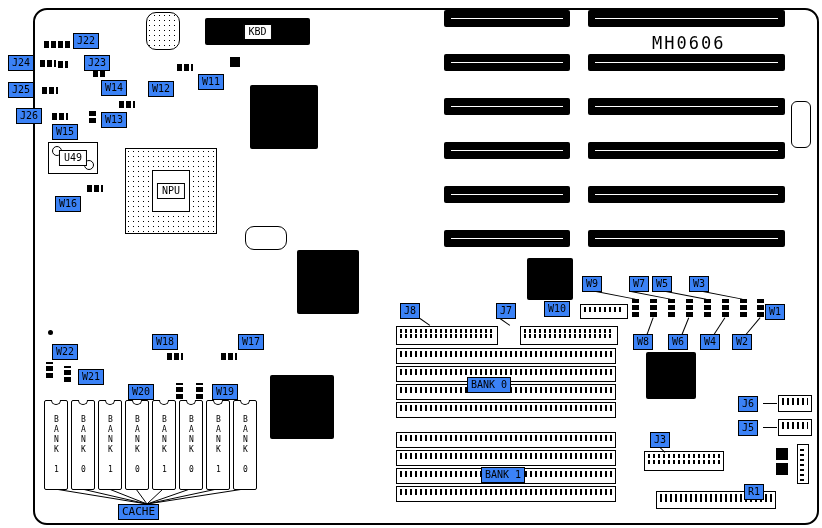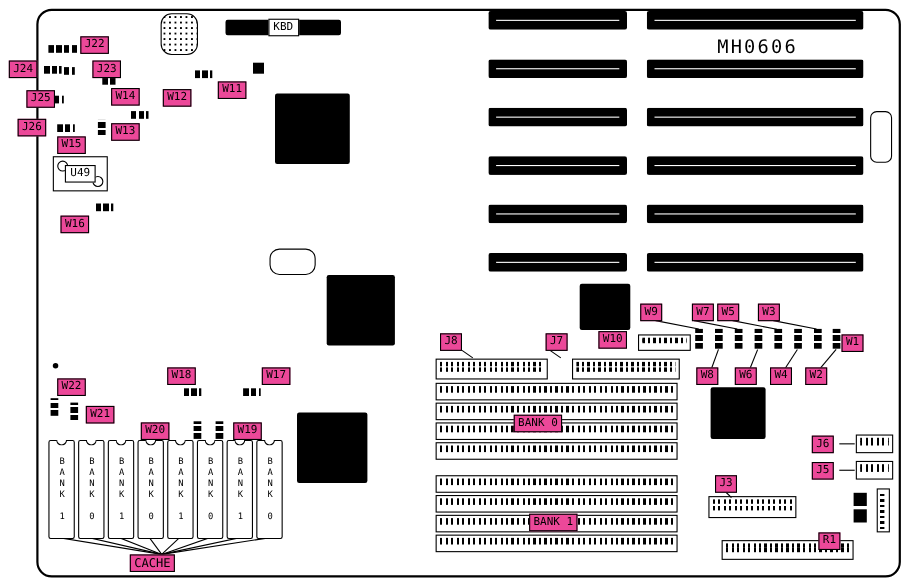--- a/index.html
+++ b/index.html
@@ -1,19 +1,19 @@
 <!DOCTYPE html>
 <html><head>
 <meta charset="utf-8">
 <style>
   html,body{margin:0;padding:0;background:#fff}
   .stage{position:relative;width:822px;height:528px;background:#fff;color:#000;
          font-family:"DejaVu Sans Mono","Liberation Mono",monospace;overflow:hidden}
   .board{position:absolute;border:2px solid #000;border-radius:14px;z-index:0}
-  .lbl{position:absolute;border:1px solid #000;background:#ec4899;font-size:10px;line-height:12px;
+  .lbl{position:absolute;border:1px solid #000;background:#3b82f6;font-size:10px;line-height:12px;
        padding:1px 3px;white-space:nowrap;text-align:center;z-index:7}
   .chip{position:absolute;background:#000;border-radius:2px;z-index:2}
   .chip-lbl{position:absolute;left:50%;top:50%;transform:translate(-50%,-50%);border:1px solid #000;
        background:#fff;font-size:10px;line-height:12px;padding:1px 4px;white-space:nowrap;z-index:3}
   .outline{position:absolute;border:1px solid #000;background:#fff;z-index:2}
   .dot-grid{background-image:radial-gradient(#000 0.8px,transparent 1px);background-size:5px 5px}
   .isa{position:absolute;height:17px;background-color:#000;border-radius:2px;z-index:1;
        background-image:linear-gradient(#fff,#fff);background-size:calc(100% - 14px) 1px;
        background-position:center;background-repeat:no-repeat}
   .jmp-h{position:absolute;height:7px;width:16px;z-index:4;
@@ -43,21 +43,21 @@
 </style>
 </head>
 <body>
 
 <div class="stage">
 
   <div class="board" style="left:33px;top:8px;width:782px;height:513px"></div>
 
   <div class="outline dot-grid" style="left:146px;top:12px;width:32px;height:36px;border-radius:10px"></div>
 
-  <div class="chip" style="left:205px;top:18px;width:105px;height:14px">
+  <div class="chip" style="left:205px;top:18px;width:105px;height:27px">
     <div class="chip-lbl">KBD</div>
   </div>
 
 
   <div class="ptext" style="left:652px;top:33px">MH0606</div>
 
   <div class="isa" style="left:444px;top:10px;width:126px"></div>
   <div class="isa" style="left:588px;top:10px;width:197px"></div>
   <div class="isa" style="left:444px;top:54px;width:126px"></div>
   <div class="isa" style="left:588px;top:54px;width:197px"></div>
@@ -73,21 +73,21 @@
   <div class="outline" style="left:791px;top:101px;width:18px;height:45px;border-radius:6px"></div>
 
   <div class="jmp-h" style="left:44px;top:41px;width:26px"></div>
   <div class="lbl" style="left:73px;top:33px">J22</div>
 
   <div class="lbl" style="left:8px;top:55px">J24</div>
   <div class="jmp-h" style="left:40px;top:60px"></div>
   <div class="jmp-h" style="left:58px;top:61px;width:10px"></div>
   <div class="lbl" style="left:84px;top:55px">J23</div>
 
-  <div class="lbl" style="left:24px;top:82px">J25</div>
+  <div class="lbl" style="left:8px;top:82px">J25</div>
   <div class="jmp-h" style="left:42px;top:87px"></div>
   <div class="jmp-h" style="left:93px;top:70px;width:12px"></div>
   <div class="lbl" style="left:101px;top:80px">W14</div>
 
   <div class="lbl" style="left:16px;top:108px">J26</div>
   <div class="jmp-h" style="left:52px;top:113px"></div>
   <div class="jmp-v" style="left:89px;top:109px;height:14px"></div>
   <div class="lbl" style="left:52px;top:124px">W15</div>
 
   <div class="jmp-h" style="left:119px;top:101px"></div>
@@ -100,20 +100,24 @@
   <div class="lbl" style="left:198px;top:74px">W11</div>
 
   <div class="outline" style="left:48px;top:142px;width:48px;height:30px">
     <div class="circ" style="left:3px;top:3px;width:8px;height:8px"></div>
     <div class="circ" style="right:3px;bottom:3px;width:8px;height:8px"></div>
     <div class="chip-lbl">U49</div>
   </div>
   <div class="jmp-h" style="left:87px;top:185px"></div>
   <div class="lbl" style="left:55px;top:196px">W16</div>
 
+  <div class="outline dot-grid" style="left:125px;top:148px;width:90px;height:84px">
+    <div class="outline" style="left:26px;top:21px;width:36px;height:40px"></div>
+    <div class="chip-lbl">NPU</div>
+  </div>
 
   <div class="chip" style="left:250px;top:85px;width:68px;height:64px"></div>
   <div class="outline" style="left:245px;top:226px;width:40px;height:22px;border-radius:9px"></div>
 
   <div class="dot" style="left:48px;top:330px;width:5px;height:5px"></div>
 
   <div class="chip" style="left:297px;top:250px;width:62px;height:64px"></div>
   <div class="chip" style="left:270px;top:375px;width:64px;height:64px"></div>
 
   <div class="lbl" style="left:52px;top:344px">W22</div>

